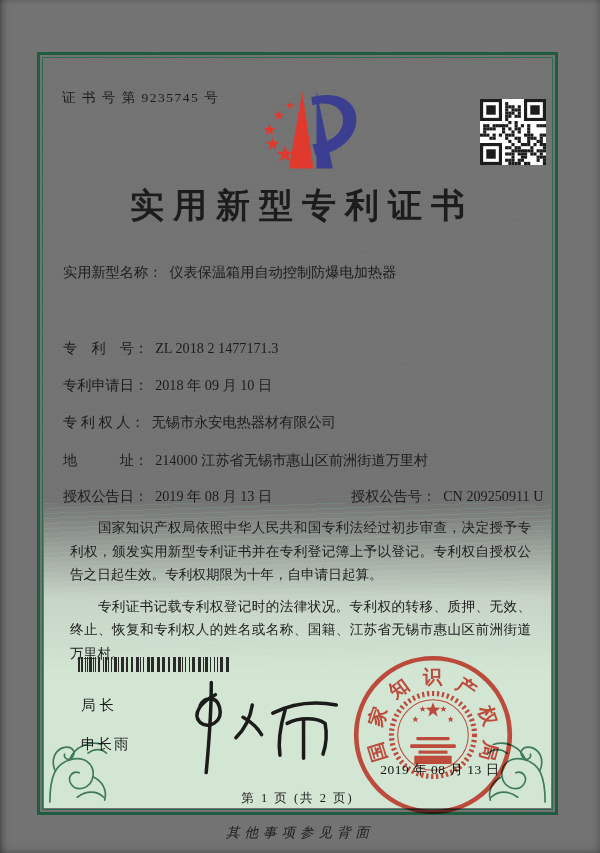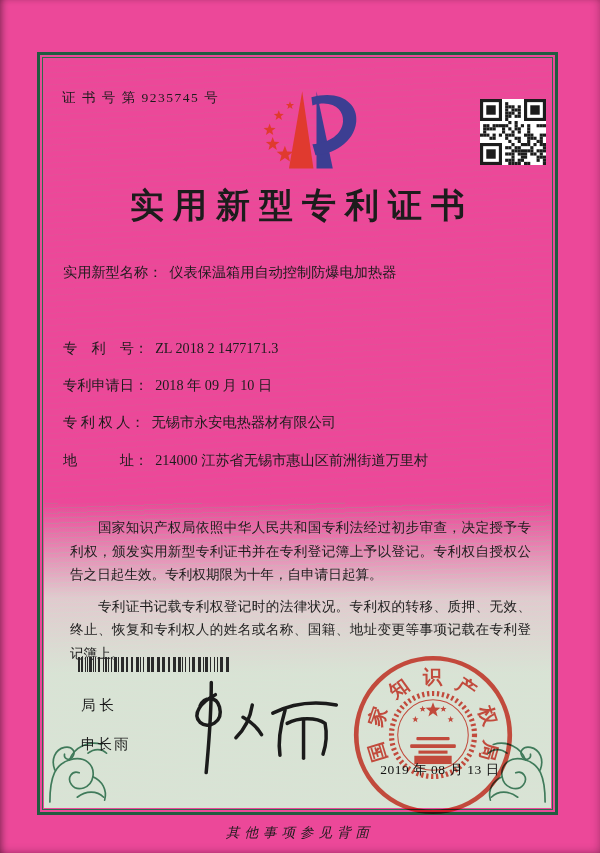--- a/index.html
+++ b/index.html
@@ -1,16 +1,16 @@
 <!DOCTYPE html>
 <html><head>
 <meta charset="utf-8">
 <style>
   html,body{margin:0;padding:0;background:#e8e8e8;}
-  .page{position:relative;width:600px;height:853px;background:#ec4899;overflow:hidden;
+  .page{position:relative;width:600px;height:853px;background:#737373;overflow:hidden;
         font-family:"Liberation Serif","DejaVu Serif",serif;color:#1c1c1c;}
   .page-edge{position:absolute;inset:0;pointer-events:none;z-index:40;
         box-shadow:inset 7px 0 7px -5px rgba(0,0,0,.40),
                    inset -6px 0 8px -5px rgba(0,0,0,.22),
                    inset 0 -7px 9px -6px rgba(0,0,0,.22),
                    inset 0 5px 7px -5px rgba(0,0,0,.12);}
   
   .frame{position:absolute;left:37px;top:52px;width:515px;height:757px;
          border:3px solid #215b40;}
   .frame-inner{position:absolute;inset:2px;border:1px solid #2e6b4c;pointer-events:none;}
@@ -243,24 +243,30 @@
     </div>
     <div class="frow" style="top:321px">
       <span class="flabel">专利申请日：</span><span class="fvalue">2018 年 09 月 10 日</span>
     </div>
     <div class="frow" style="top:358px">
       <span class="flabel">专 利 权 人：</span><span class="fvalue">无锡市永安电热器材有限公司</span>
     </div>
     <div class="frow" style="top:396px">
       <span class="flabel">地　　　址：</span><span class="fvalue">214000 江苏省无锡市惠山区前洲街道万里村</span>
     </div>
+    <div class="frow" style="top:432px">
+      <span class="flabel">授权公告日：</span><span class="fvalue">2019 年 08 月 13 日</span>
+      <span class="fpair2">
+        <span class="flabel">授权公告号：</span><span class="fvalue">CN 209250911 U</span>
+      </span>
+    </div>
 
     <div class="paras">
       <p>国家知识产权局依照中华人民共和国专利法经过初步审查，决定授予专利权，颁发实用新型专利证书并在专利登记簿上予以登记。专利权自授权公告之日起生效。专利权期限为十年，自申请日起算。</p>
-      <p>专利证书记载专利权登记时的法律状况。专利权的转移、质押、无效、终止、恢复和专利权人的姓名或名称、国籍、地址变更等事项记载在专利登记簿上。</p>
+      <p>专利证书记载专利权登记时的法律状况。专利权的转移、质押、无效、终止、恢复和专利权人的姓名或名称、国籍、江苏省无锡市惠山区前洲街道万里村。</p>
     </div>
 
     <svg class="barcode" width="152" height="15" viewBox="0 0 152 15">
       <g id="barcode-bars">
           <rect x="0" y="0" width="2" height="15" fill="#2a2a2a"></rect>
           <rect x="3" y="0" width="2" height="15" fill="#2a2a2a"></rect>
           <rect x="7" y="0" width="1" height="15" fill="#2a2a2a"></rect>
           <rect x="9" y="0" width="1" height="15" fill="#2a2a2a"></rect>
           <rect x="11" y="0" width="3" height="15" fill="#2a2a2a"></rect>
           <rect x="15" y="0" width="1" height="15" fill="#2a2a2a"></rect>
@@ -338,17 +344,18 @@
         </g>
       <g fill="#e2463a">
         <rect x="64" y="82" width="32" height="3" rx="1"></rect>
         <rect x="58" y="89" width="44" height="3.5" rx="1"></rect>
         <rect x="66" y="95" width="28" height="3"></rect>
         <rect x="62" y="100" width="36" height="8"></rect>
       </g>
     </svg>
     <div class="seal-date">2019 年 08 月 13 日</div>
 
+    <div class="footer-page">第 1 页 (共 2 页)</div>
   </div>
 
   <div class="back-note">其他事项参见背面</div>
   <div class="page-edge"></div>
 </div>
 
 </body></html>

